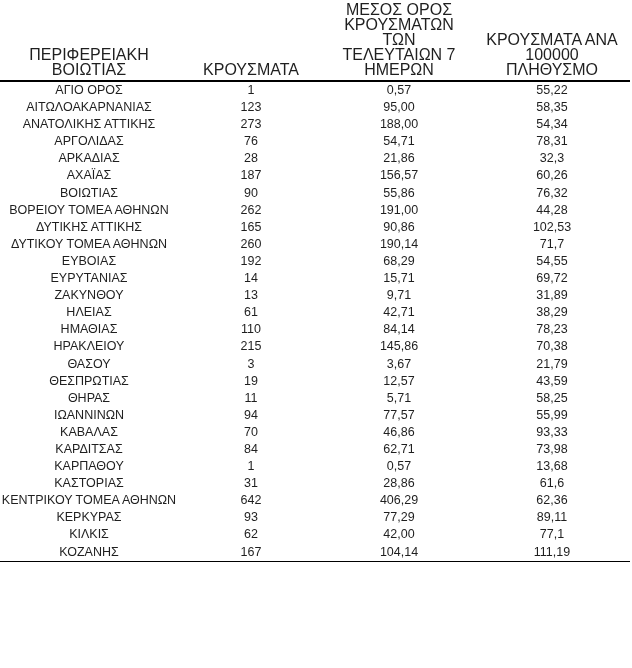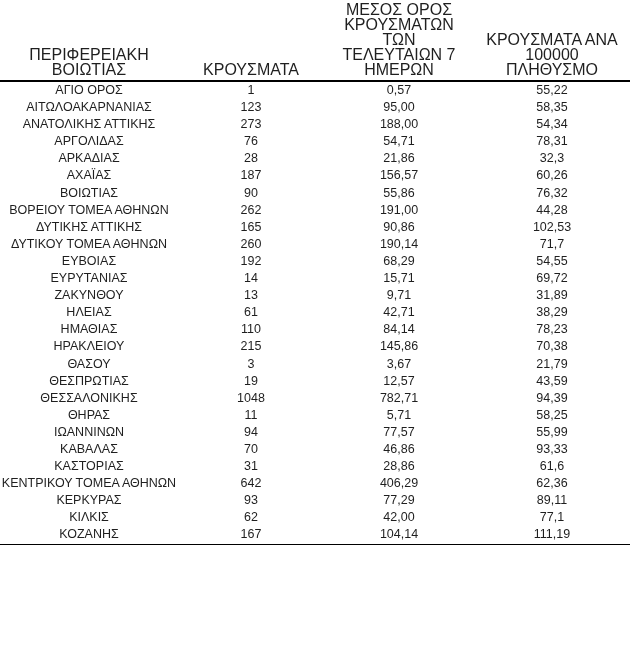--- a/index.html
+++ b/index.html
@@ -175,42 +175,48 @@
     <td>3,67</td>
     <td>21,79</td>
   </tr>
         <tr>
     <td>ΘΕΣΠΡΩΤΙΑΣ</td>
     <td>19</td>
     <td>12,57</td>
     <td>43,59</td>
   </tr>
         <tr>
-    <td>ΘΕΣΣΑΛΟΝΙΚΗΣ</td>
-    <td>1048</td>
-    <td>782,71</td>
-    <td>94,39</td>
-  </tr>
-        <tr>
     <td>ΘΗΡΑΣ</td>
     <td>11</td>
     <td>5,71</td>
     <td>58,25</td>
   </tr>
         <tr>
     <td>ΙΩΑΝΝΙΝΩΝ</td>
     <td>94</td>
     <td>77,57</td>
     <td>55,99</td>
   </tr>
         <tr>
     <td>ΚΑΒΑΛΑΣ</td>
     <td>70</td>
     <td>46,86</td>
     <td>93,33</td>
+  </tr>
+        <tr>
+    <td>ΚΑΡΔΙΤΣΑΣ</td>
+    <td>84</td>
+    <td>62,71</td>
+    <td>73,98</td>
+  </tr>
+        <tr>
+    <td>ΚΑΡΠΑΘΟΥ</td>
+    <td>1</td>
+    <td>0,57</td>
+    <td>13,68</td>
   </tr>
         <tr>
     <td>ΚΑΣΤΟΡΙΑΣ</td>
     <td>31</td>
     <td>28,86</td>
     <td>61,6</td>
   </tr>
         <tr>
     <td>ΚΕΝΤΡΙΚΟΥ ΤΟΜΕΑ ΑΘΗΝΩΝ</td>
     <td>642</td>

